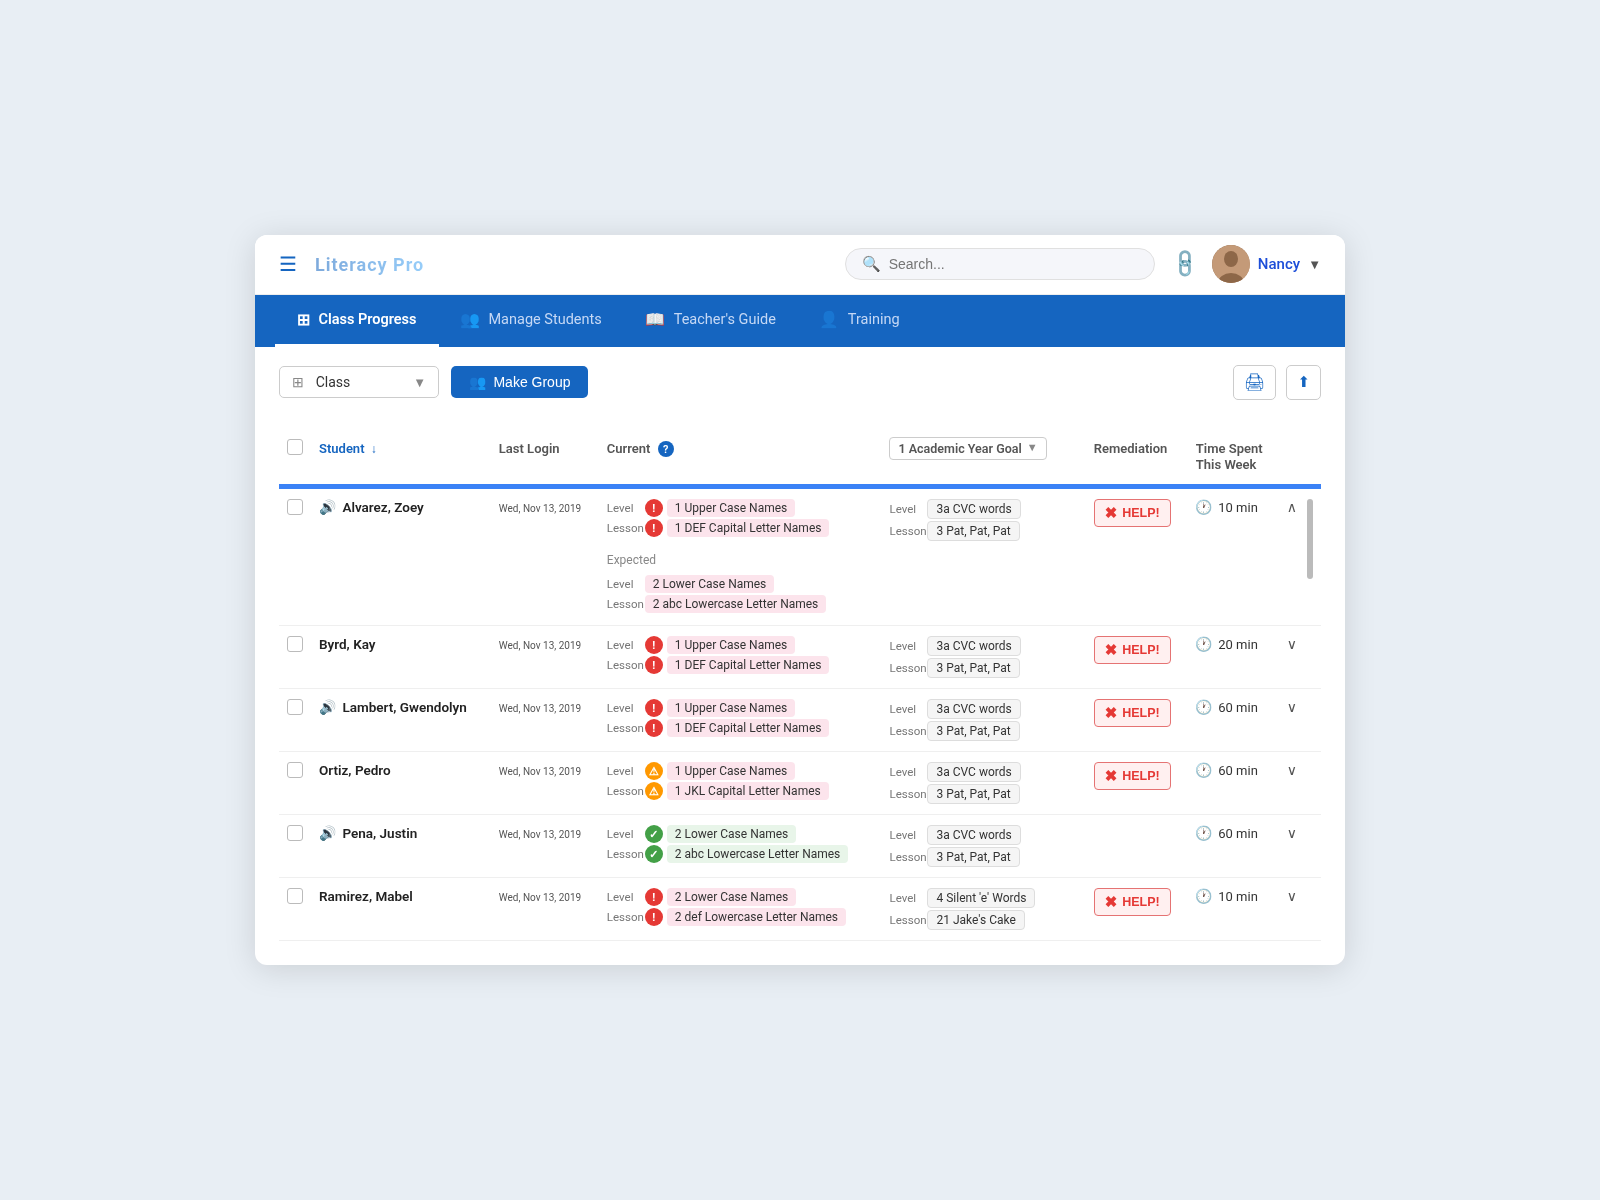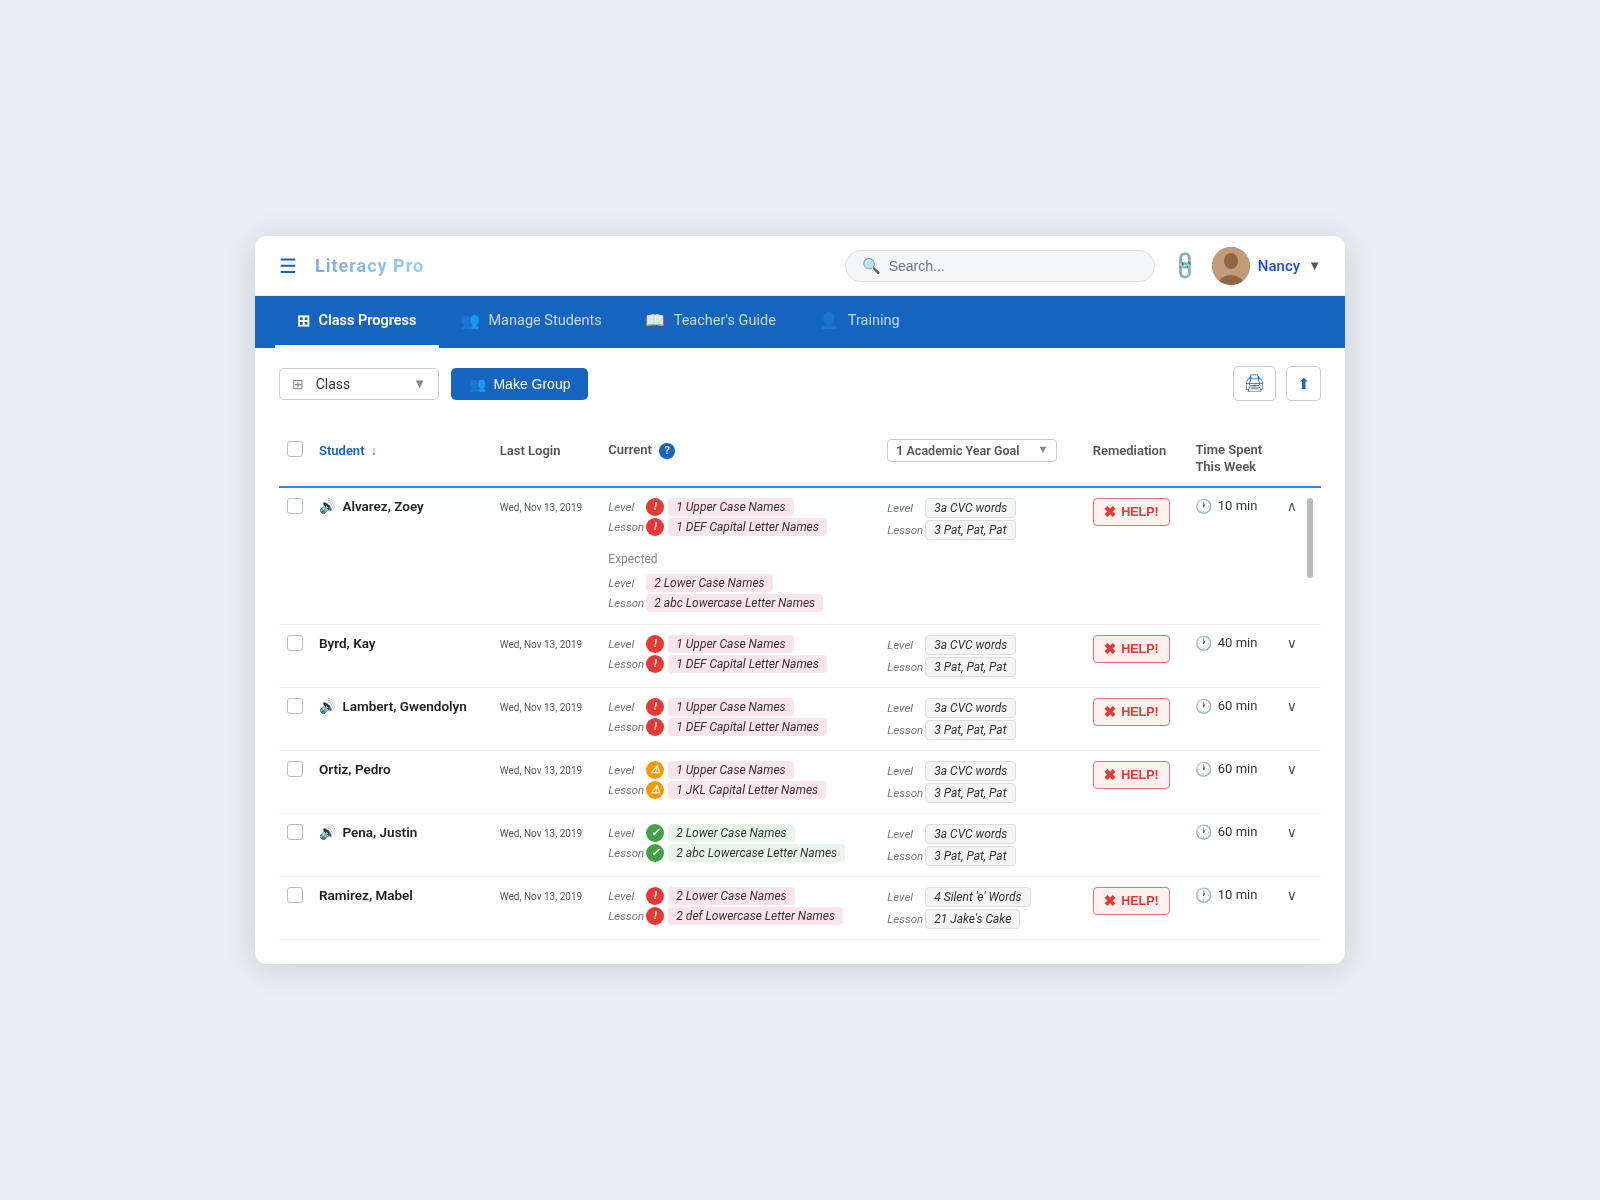--- a/index.html
+++ b/index.html
@@ -180,21 +180,21 @@
     
     .table-container {
       padding: 0 24px 24px;
     }
     table {
       width: 100%;
       border-collapse: collapse;
       font-size: 13.5px;
     }
     thead tr {
-      border-bottom: 2px solid #3b82f6;
+      border-bottom: 5px solid #3b82f6;
     }
     thead th {
       padding: 10px 8px;
       text-align: left;
       color: #555;
       font-weight: 600;
       font-size: 13px;
     }
     thead th.student-col { color: #1565c0; }
     .sort-icon { font-size: 12px; margin-left: 3px; }
@@ -209,21 +209,21 @@
       height: 16px;
       font-size: 11px;
       margin-left: 4px;
       cursor: pointer;
     }
     .goal-dropdown {
       display: inline-flex;
       border: 1px solid #ccc;
       border-radius: 4px;
       padding: 3px 8px;
-      gap: 18px;
+      gap: 5px;
       font-size: 12.5px;
       cursor: pointer;
       background: #fff;
     }
     .goal-dropdown-chevron { color: #888; font-size: 11px; }
     tbody tr {
       border-bottom: 1px solid #efefef;
     }
     tbody tr.expanded-row {
       border-bottom: none;
@@ -254,21 +254,20 @@
     .level-lesson-group {
       display: flex;
       flex-direction: column;
       gap: 2px;
       min-width: 170px;
     }
     .ll-row {
       display: flex;
       align-items: center;
       gap: 4px;
-      font-style: italic;
     }
     .ll-label {
       font-size: 11.5px;
       color: #777;
       width: 34px;
       flex-shrink: 0;
     }
     .badge {
       display: inline-flex;
       align-items: center;
@@ -580,21 +579,21 @@
     </td>
     <td>
       <button class="help-btn">
          <span class="help-x">✖</span>
          <span>HELP!</span>
        </button>
     </td>
     <td>
       <div class="time-cell">
         <span class="clock-icon">🕐</span>
-        <span>40 min</span>
+        <span>20 min</span>
       </div>
     </td>
     <td>
       <span class="expand-icon">∨</span>
     </td>
     <td style="width:10px; padding:0;">
       
     </td>
   </tr>
           <tr>

